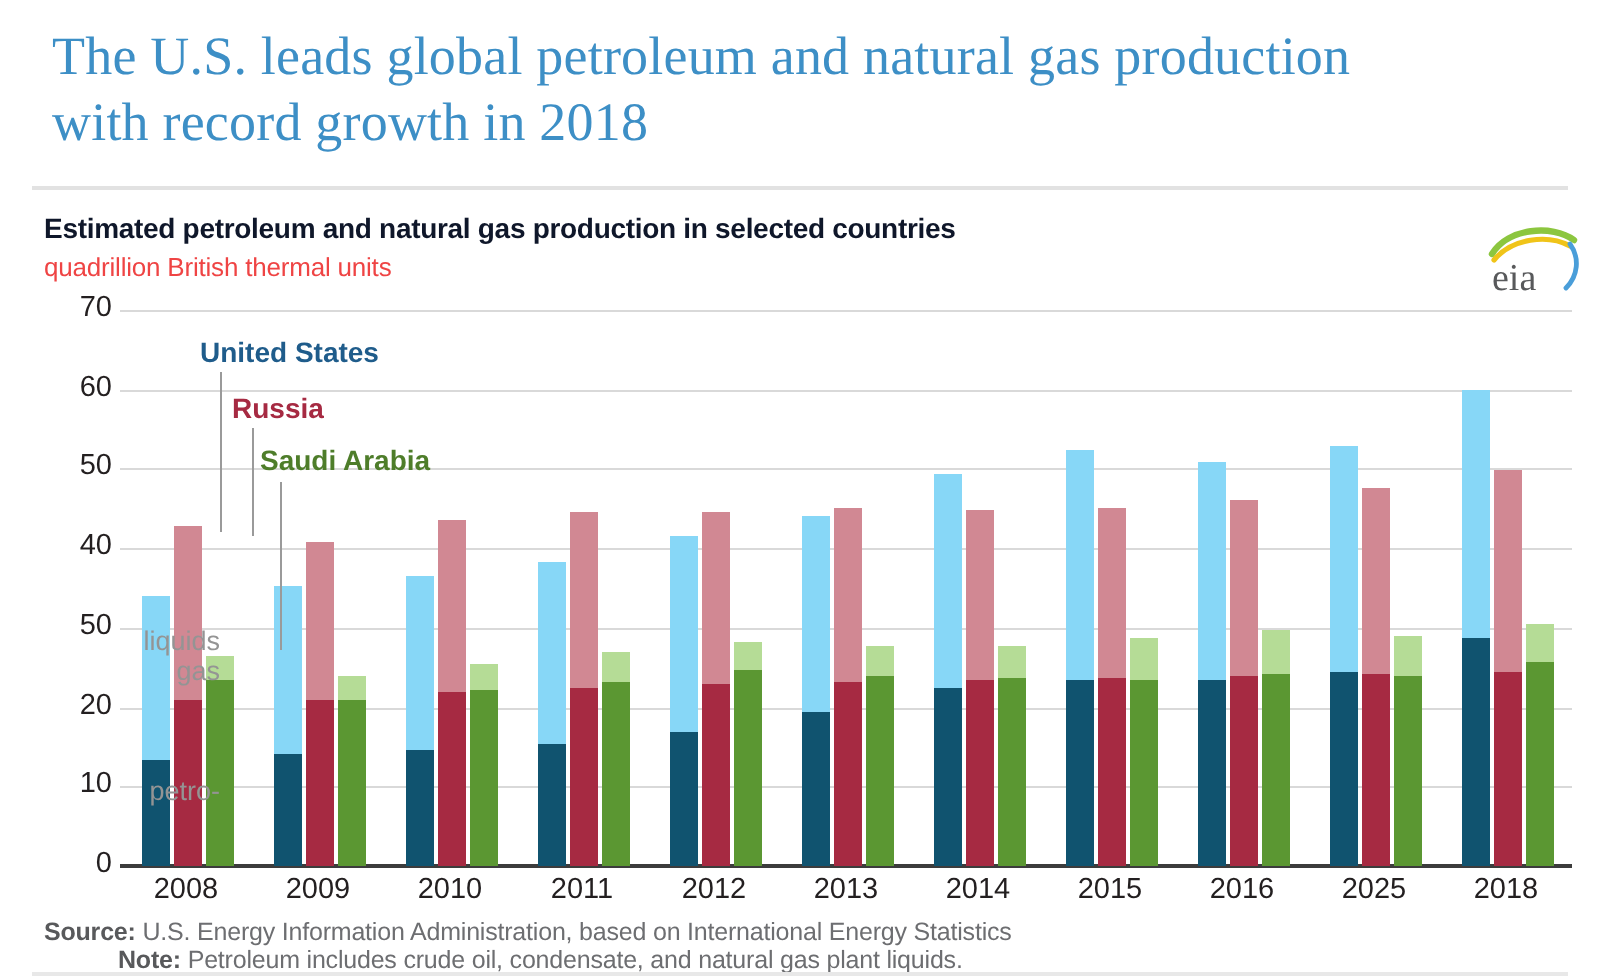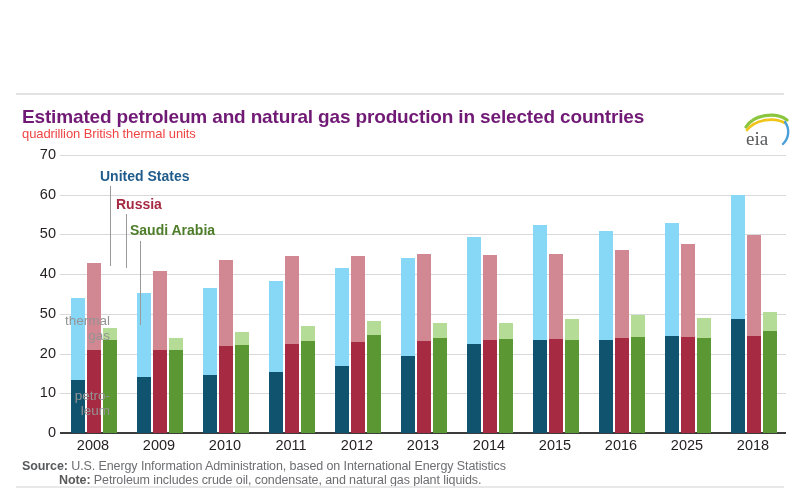--- a/index.html
+++ b/index.html
@@ -20,21 +20,21 @@
     letter-spacing: .1px;
   }
   .head-rule {
     position: absolute; left: 16px; top: 93px; width: 768px; height: 2px;
     background: #e2e2e2;
   }
 
   
   .subtitle {
     position: absolute; left: 22px; top: 106px;
-    font-size: 19px; font-weight: bold; color: #701a75;
+    font-size: 14px; font-weight: bold; color: #0f172a;
     letter-spacing: -.15px;
   }
   .units {
     position: absolute; left: 22px; top: 126px;
     font-size: 13px; color: #ef4444; letter-spacing: -.1px;
   }
 
   
   .eia-logo { position: absolute; left: 740px; top: 110px; width: 52px; height: 40px; }
   .eia-logo svg { display:block; }
@@ -97,20 +97,21 @@
   .foot-rule {
     position: absolute; left: 16px; top: 486px; width: 768px; height: 2px;
     background: #e8e8e8;
   }
 </style>
 </head>
 <body>
 
 <div id="app">
 
+  <div class="headline">The U.S. leads global petroleum and natural gas production with record growth in 2018</div>
   <div class="head-rule"></div>
 
   <div class="subtitle">Estimated petroleum and natural gas production in selected countries</div>
   <div class="units">quadrillion British thermal units</div>
 
   <div class="eia-logo">
     <svg width="52" height="40" viewBox="0 0 52 40">
       <path d="M6 17 C14 4, 36 2, 47 10" stroke="#8cc63f" stroke-width="3.2" fill="none" stroke-linecap="round"></path>
       <path d="M7 20 C16 9, 34 7, 45 13" stroke="#f0c419" stroke-width="2.6" fill="none" stroke-linecap="round"></path>
       <path d="M45 12 C50 19, 49 28, 43 34" stroke="#4a9ed9" stroke-width="2.4" fill="none" stroke-linecap="round"></path>
@@ -311,26 +312,25 @@
   <div class="anno-series" style="left:100px; top:168px; color:#1f5c8b;">United States</div>
   <div class="leader" style="left:110px; top:186px; height:80px;"></div>
 
   <div class="anno-series" style="left:116px; top:196px; color:#a62a42;">Russia</div>
   <div class="leader" style="left:126px; top:214px; height:54px;"></div>
 
   <div class="anno-series" style="left:130px; top:222px; color:#4e7d2a;">Saudi Arabia</div>
   <div class="leader" style="left:140px; top:241px; height:84px;"></div>
 
   <div class="anno-part" style="left:2px; top:313px; width:108px;">
-    <div>thermal</div>
+    <div>liquids</div>
     <div>gas</div>
   </div>
   <div class="anno-part" style="left:2px; top:388px; width:108px;">
     <div>petro-</div>
-    <div>leum</div>
   </div>
 
   <div class="foot" style="top:459px;">
     <b>Source:</b><span> U.S. Energy Information Administration, based on International Energy Statistics</span>
   </div>
   <div class="foot" style="top:473px;margin-left:37px;">
     <b>Note:</b><span> Petroleum includes crude oil, condensate, and natural gas plant liquids.</span>
   </div>
   <div class="foot-rule"></div>
 </div>

